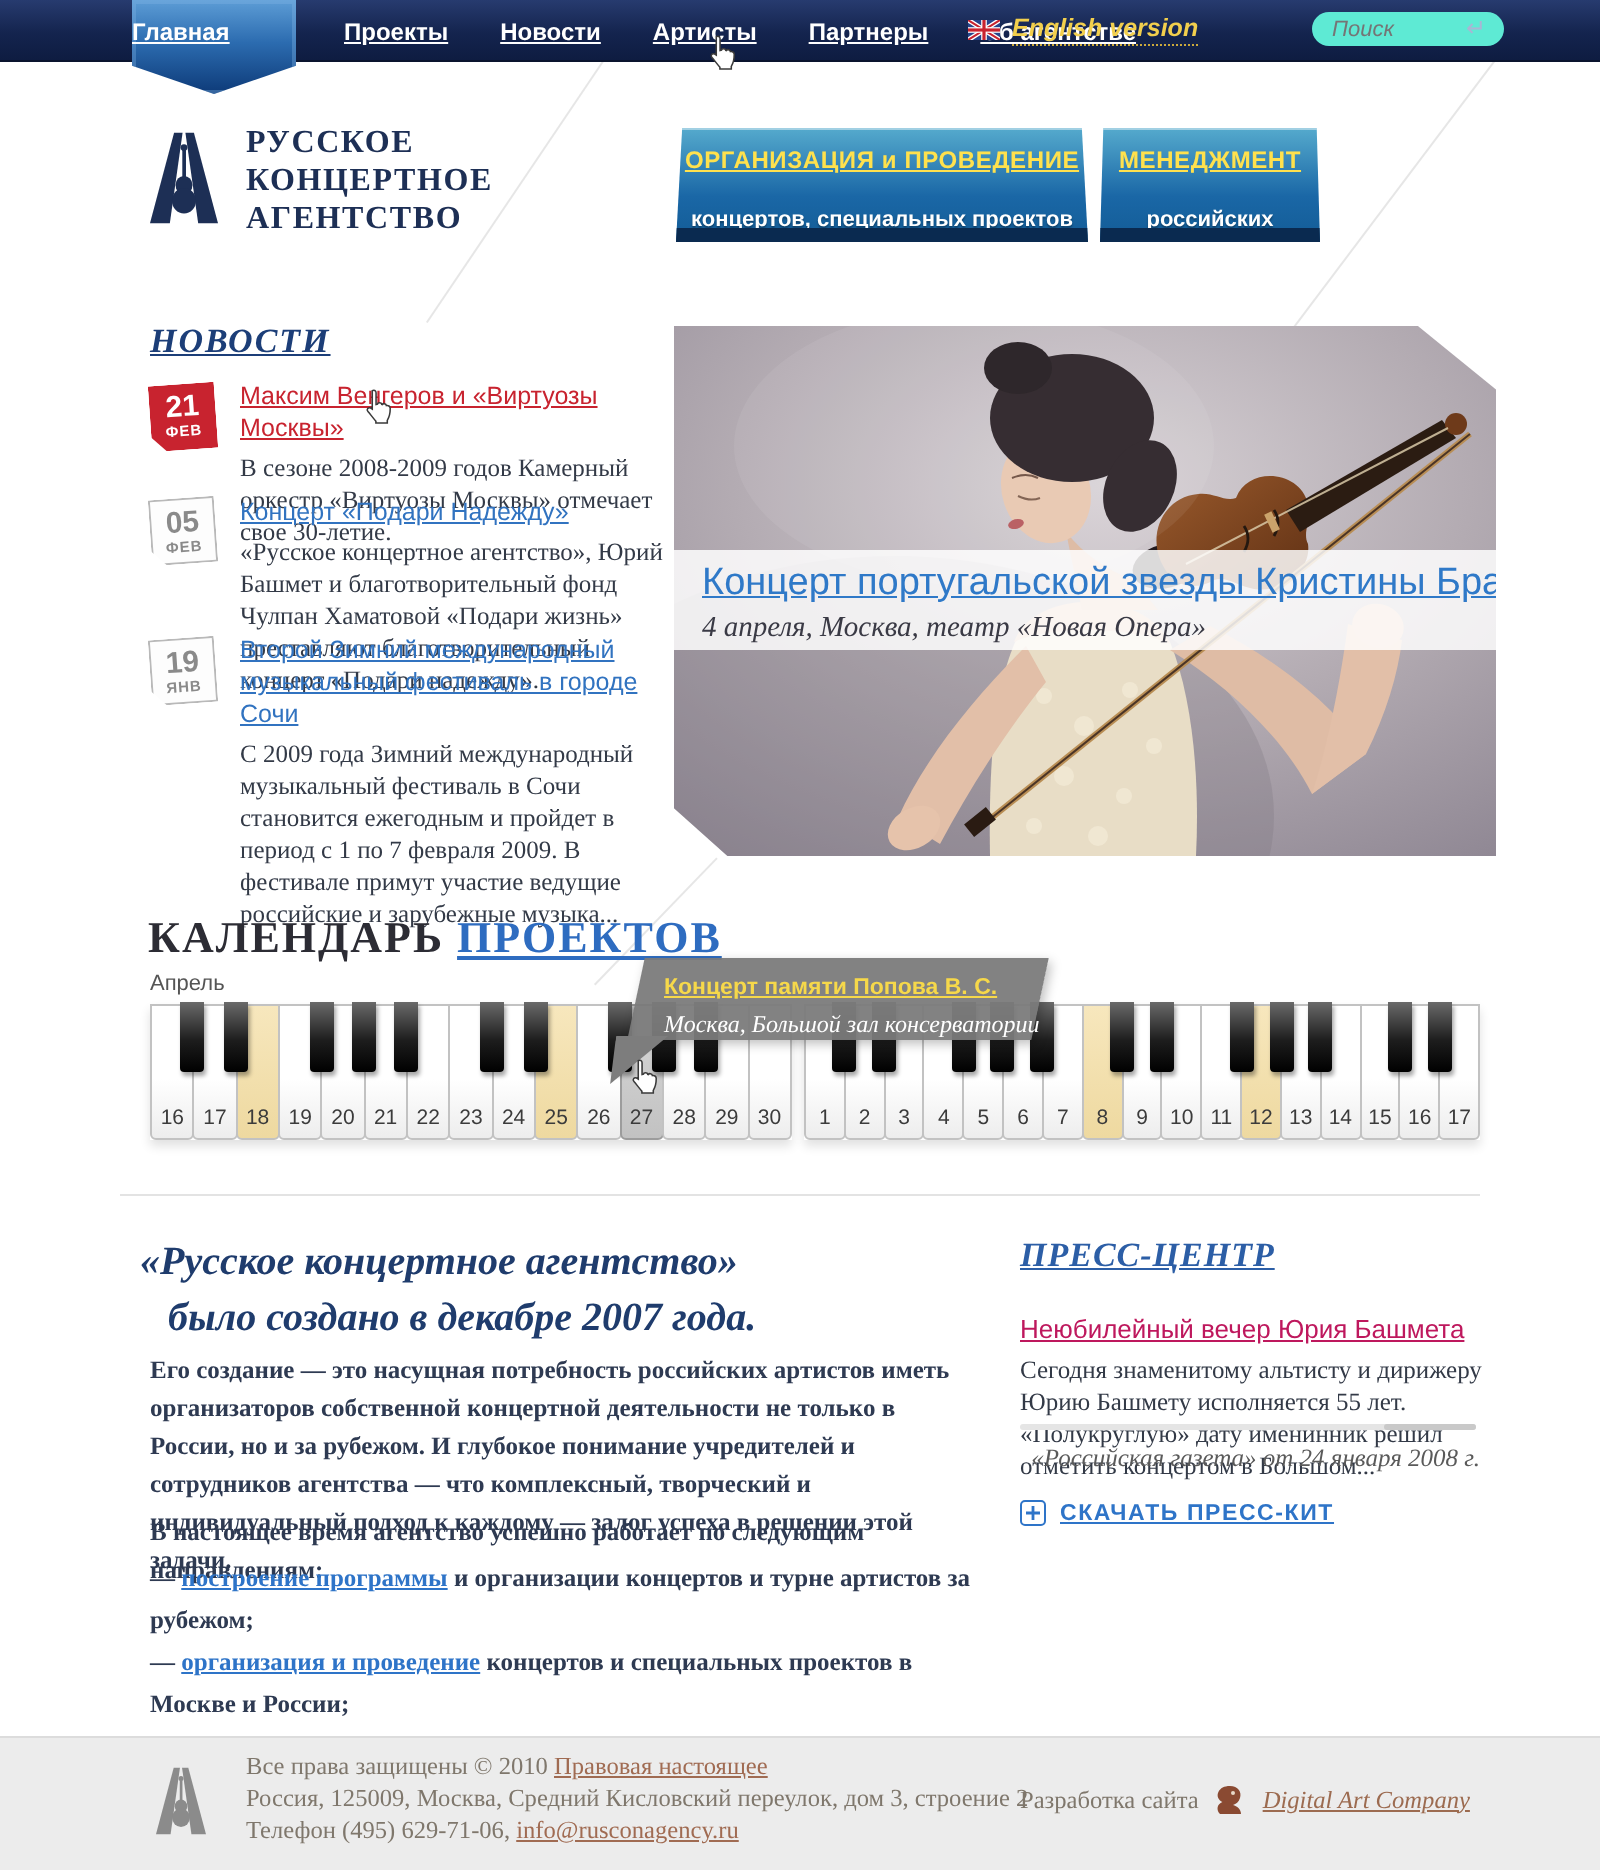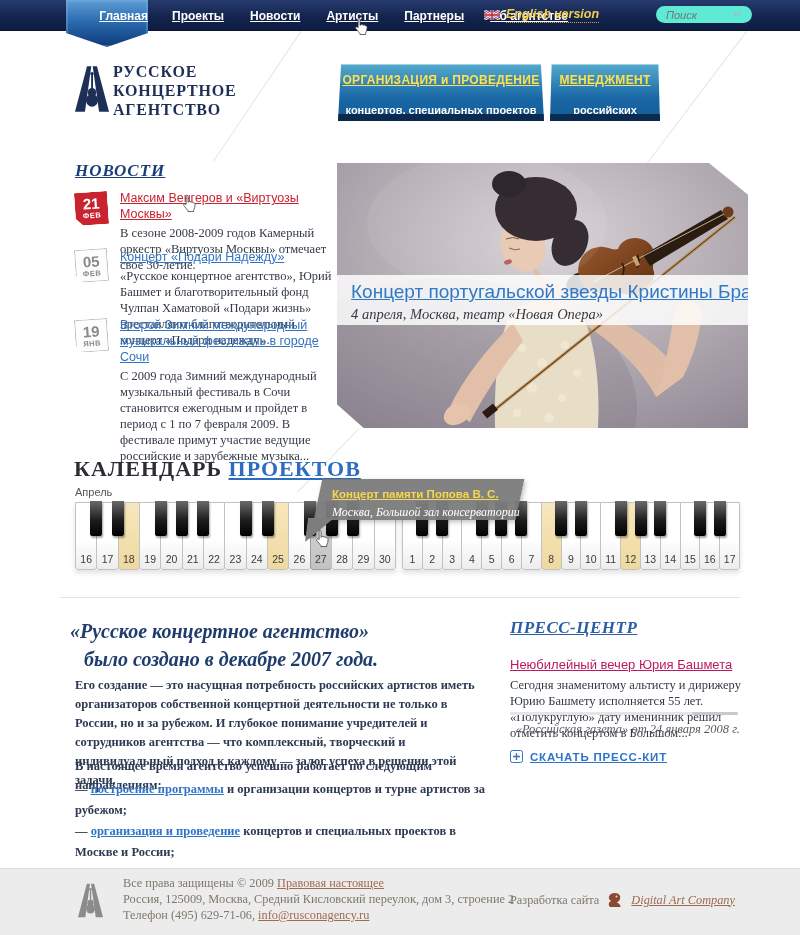--- a/index.html
+++ b/index.html
@@ -14,33 +14,33 @@
   .diag3{left:297px;top:492px;width:88px;transform:rotate(-46deg)}
 
   
   .topbar{position:absolute;left:0;top:0;width:800px;height:30px;
           background:linear-gradient(180deg,#273b6f,#14244e 55%,#0e1c41);
           border-bottom:1px solid #0a142e;z-index:20}
   .active-tab{position:absolute;left:66px;top:0;width:82px;height:47px;box-sizing:border-box;
           clip-path:polygon(0 0,100% 0,100% 70%,50% 100%,0 70%);
           background:linear-gradient(180deg,#5d9dd6,#2c6cb0 45%,#0d3a78);
           box-shadow:inset 0 0 0 2px rgba(130,180,230,.35);
-          color:#fff;font-size:12px;font-weight:bold;text-align:right;padding-top:9px;z-index:21}
+          color:#fff;font-size:12px;font-weight:bold;text-align:left;padding-top:9px;z-index:21}
   .active-tab span{text-decoration:underline}
   .nav{position:absolute;left:172px;top:9px;display:flex;gap:26px;z-index:22}
   .nav a{color:#fff;font-size:12px;font-weight:bold;text-decoration:underline;position:relative;white-space:nowrap}
   .eng{position:absolute;left:484px;top:7px;display:flex;gap:6px;align-items:center;z-index:22}
   .eng .lbl{color:#f2cf4d;font-size:12.5px;font-weight:bold;font-style:italic;
             border-bottom:1px dotted #caa93c;padding-bottom:1px}
   .search{position:absolute;left:656px;top:6px;width:76px;height:17px;border-radius:9px;border:none;
           background:#5eead4;padding:0 10px;font:italic 11px "Liberation Sans",sans-serif;color:#777;outline:none;z-index:22}
   .enter{position:absolute;left:733px;top:7px;color:#a9b6d4;font-size:12px;z-index:22}
 
   
-  .logo{position:absolute;left:75px;top:57px;display:flex;gap:4px}
+  .logo{position:absolute;left:75px;top:57px;display:flex;gap:14px}
   .logo-txt{font-family:"Liberation Serif",serif;font-weight:bold;font-size:16px;line-height:19px;
             letter-spacing:.8px;color:#1d2f55;padding-top:5px}
 
   
   .banner{position:absolute;top:64px;height:57px;box-sizing:border-box;text-align:center;padding-top:9px;
           clip-path:polygon(1.5% 0,98.5% 0,100% 100%,0 100%);
           background:linear-gradient(180deg,#55aacd,#1a67a6 60%,#135c96);color:#fff}
   .banner::before{content:"";position:absolute;left:0;right:0;top:0;height:1px;background:rgba(255,255,255,.45)}
   .banner::after{content:"";position:absolute;left:0;right:0;bottom:0;height:7px;background:#0a2a50}
   .banner1{left:338px;width:206px}
@@ -503,21 +503,21 @@
           <polygon points="25,0 31,0 48,64 34,64"></polygon>
           <rect x="22.8" y="12" width="2.6" height="22"></rect>
           <circle cx="24" cy="10.5" r="2.4"></circle>
           <ellipse cx="24" cy="37" rx="6" ry="6.5"></ellipse>
           <ellipse cx="24" cy="48" rx="8.5" ry="9"></ellipse>
         </g>
       </svg>
     </div>
     <div class="f-text">
       <div>
-        <span>Все права защищены © 2009 </span>
+        <span>Все права защищены © 2010 </span>
         <a>Правовая настоящее</a>
       </div>
       <div>Россия, 125009, Москва, Средний Кисловский переулок, дом 3, строение 2</div>
       <div>
         <span>Телефон (495) 629-71-06, </span>
         <a>info@rusconagency.ru</a>
       </div>
     </div>
     <div class="f-dev">
       <span>Разработка сайта</span>

